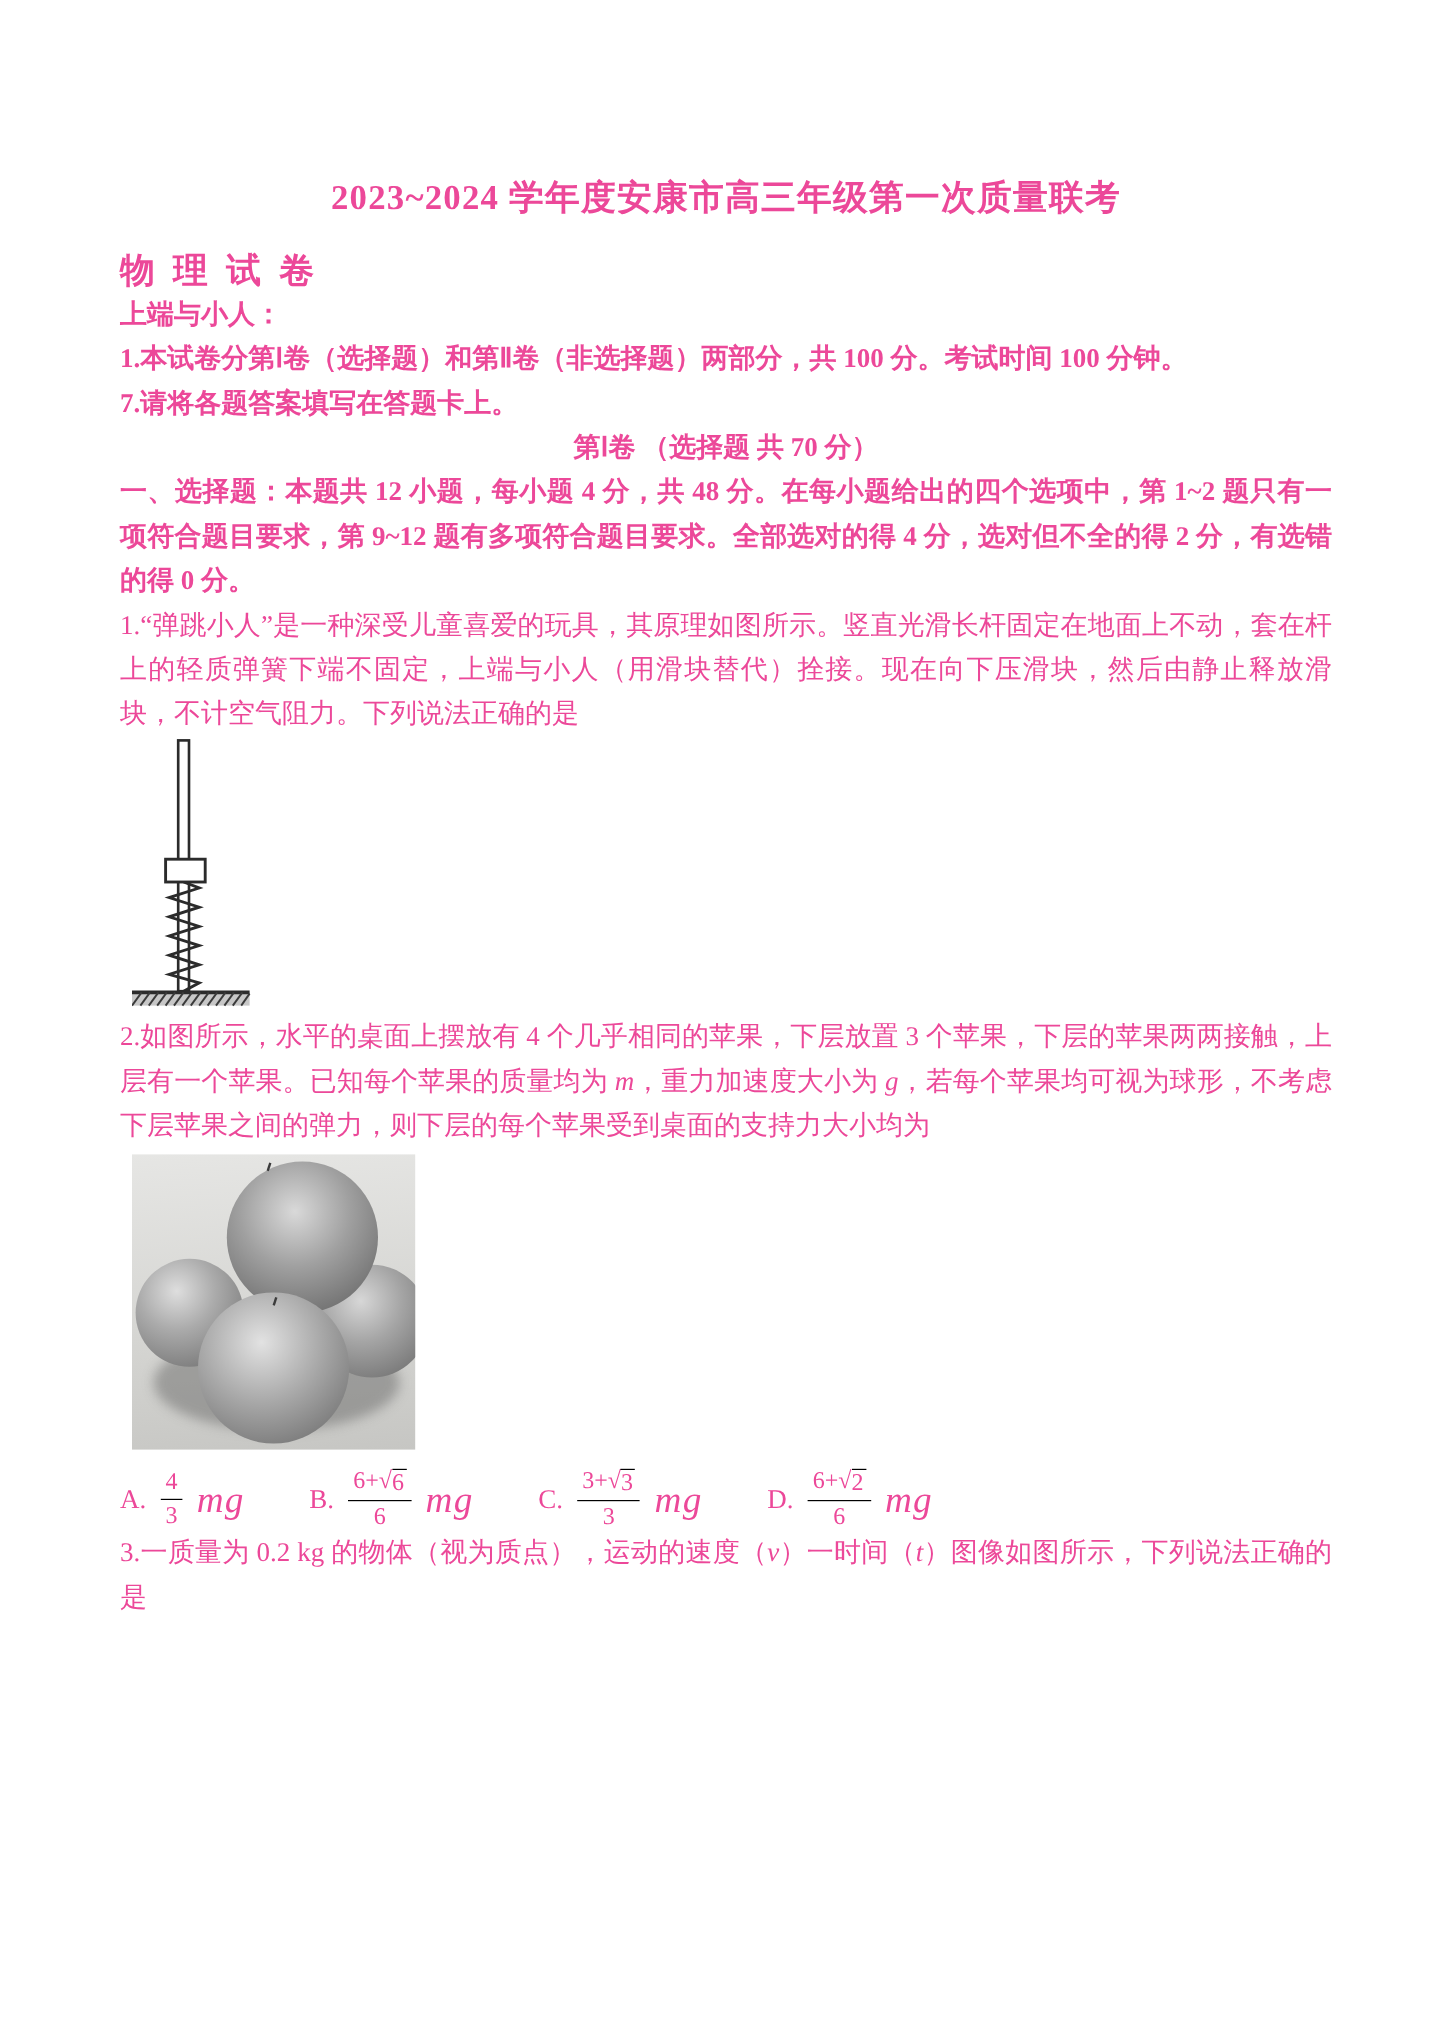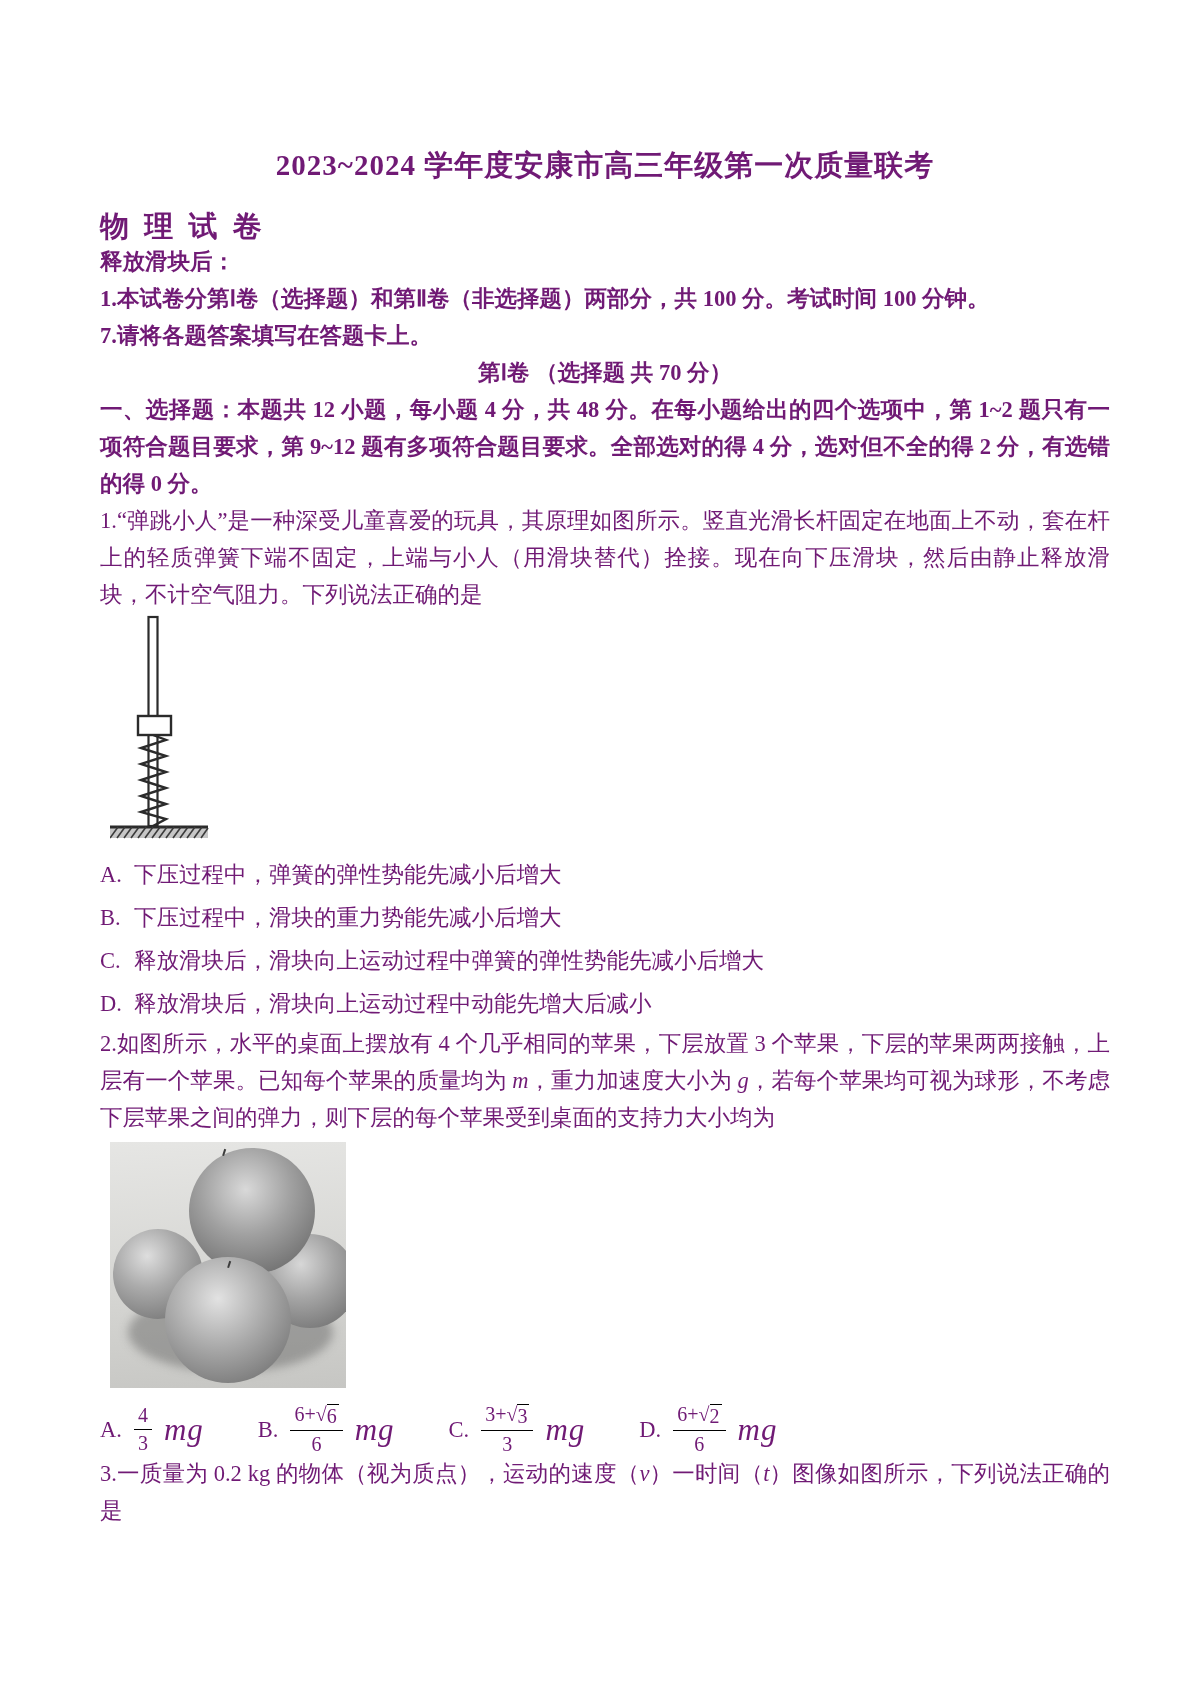--- a/index.html
+++ b/index.html
@@ -1,20 +1,20 @@
 <!DOCTYPE html>
 <html><head>
 <meta charset="utf-8">
 <style>
   html,body{margin:0;padding:0;background:#ffffff;}
   .page{
     position:relative;
     width:1200px;height:1698px;
     background:#ffffff;
-    color:#701a75;
+    color:#ec4899;
     font-family:"Liberation Serif", serif;
     box-sizing:border-box;
     padding:148px 90px 0 100px;
     overflow:hidden;
   }
   .page p{margin:0;font-size:22.5px;line-height:37px;}
   h1.title{margin:0;text-align:center;font-size:29px;line-height:34px;font-weight:700;letter-spacing:1px;}
   h2.subtitle{margin:27px 0 0 0;text-align:left;font-size:29px;line-height:34px;font-weight:700;letter-spacing:4px;}
   .bold{font-weight:700;}
   .center{text-align:center;}
@@ -62,21 +62,21 @@
   .q3{margin-top:10px;}
 </style>
 </head>
 <body>
 
 <div class="page">
 
   <h1 class="title">2023~2024 学年度安康市高三年级第一次质量联考</h1>
   <h2 class="subtitle">物 理 试 卷</h2>
 
-  <p class="bold notice">释放滑块后：</p>
+  <p class="bold notice">上端与小人：</p>
   <p class="bold just">1.本试卷分第Ⅰ卷（选择题）和第Ⅱ卷（非选择题）两部分，共 100 分。考试时间 100 分钟。</p>
   <p class="bold just">7.请将各题答案填写在答题卡上。</p>
 
   <p class="bold center">第Ⅰ卷 （选择题 共 70 分）</p>
   <p class="bold just">一、选择题：本题共 12 小题，每小题 4 分，共 48 分。在每小题给出的四个选项中，第 1~2 题只有一项符合题目要求，第 9~12 题有多项符合题目要求。全部选对的得 4 分，选对但不全的得 2 分，有选错的得 0 分。</p>
 
   <p class="just q1text">1.“弹跳小人”是一种深受儿童喜爱的玩具，其原理如图所示。竖直光滑长杆固定在地面上不动，套在杆上的轻质弹簧下端不固定，上端与小人（用滑块替代）拴接。现在向下压滑块，然后由静止释放滑块，不计空气阻力。下列说法正确的是</p>
 
   <div class="fig1">
     <svg width="112" height="226" viewBox="0 0 112 226" xmlns="http://www.w3.org/2000/svg">
@@ -103,26 +103,20 @@
           <line x1="63" y1="223" x2="71" y2="212"></line>
           <line x1="70" y1="223" x2="78" y2="212"></line>
           <line x1="77" y1="223" x2="85" y2="212"></line>
           <line x1="84" y1="223" x2="92" y2="212"></line>
           <line x1="91" y1="223" x2="98" y2="213"></line>
         </g>
       </g>
     </svg>
   </div>
 
-  <div class="opts">
-    <p><span class="opt-label">A.</span><span>下压过程中，弹簧的弹性势能先减小后增大</span></p>
-    <p><span class="opt-label">B.</span><span>下压过程中，滑块的重力势能先减小后增大</span></p>
-    <p><span class="opt-label">C.</span><span>释放滑块后，滑块向上运动过程中弹簧的弹性势能先减小后增大</span></p>
-    <p><span class="opt-label">D.</span><span>释放滑块后，滑块向上运动过程中动能先增大后减小</span></p>
-  </div>
 
   <p class="just"><span>2.如图所示，水平的桌面上摆放有 4 个几乎相同的苹果，下层放置 3 个苹果，下层的苹果两两接触，上层有一个苹果。已知每个苹果的质量均为 </span><span class="ivar">m</span><span>，重力加速度大小为 </span><span class="ivar">g</span><span>，若每个苹果均可视为球形，不考虑下层苹果之间的弹力，则下层的每个苹果受到桌面的支持力大小均为</span></p>
 
   <div class="photo">
     <div class="apple-shadow" style="left:18px;top:150px;width:205px;height:80px;"></div>
     <div class="apple apple-left"></div>
     <div class="apple apple-right"></div>
     <div class="apple apple-top"></div>
     <span class="stem stem-top"></span>
     <div class="apple apple-front"></div>

